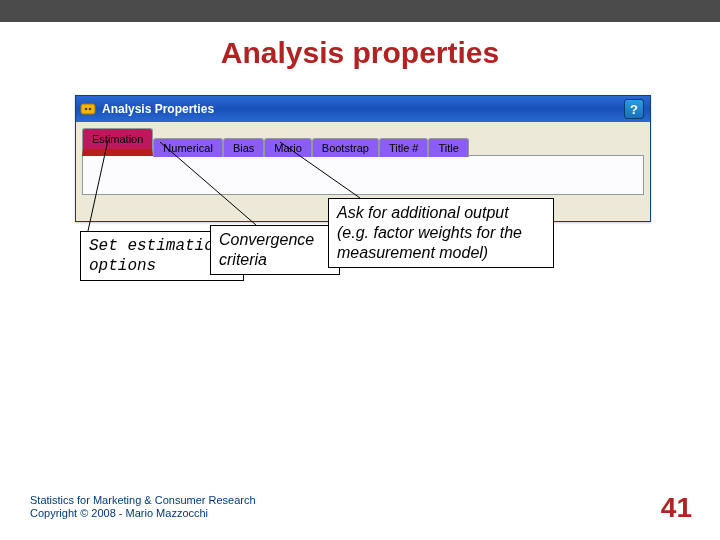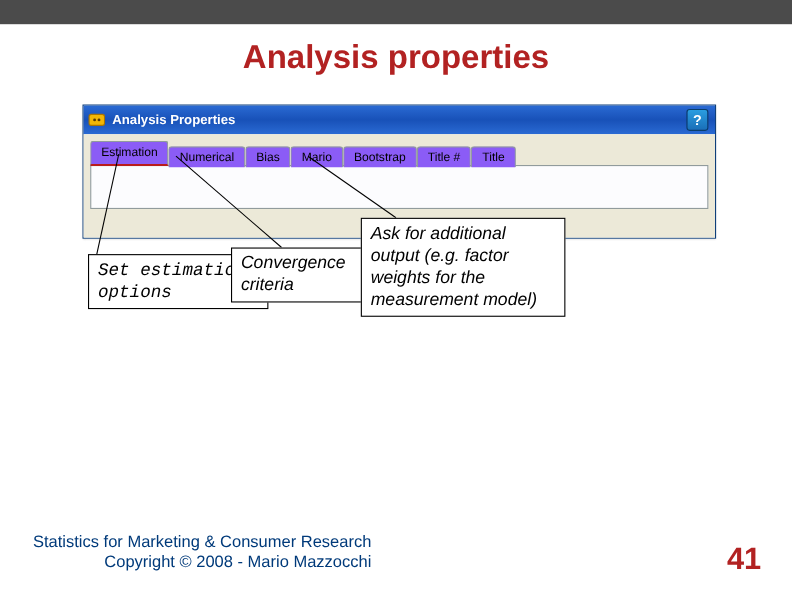--- a/index.html
+++ b/index.html
@@ -79,22 +79,22 @@
     border-bottom:none;
     border-radius:3px 3px 0 0;
     padding:3px 9px;
     font-family:Tahoma,sans-serif;
     font-size:11px;
     color:#000;
     position:relative;
     top:1px;
   }
   .tab.active {
-    background:#8b5cf6;
-    border-bottom:2px solid #b91c1c;
+    background:#be185d;
+    border-bottom:7px solid #b91c1c;
     z-index:2;
     top:0;
     padding-top:4px;
     padding-bottom:4px;
   }
   .tab-panel {
     border:1px solid #919b9c;
     background:#fcfcfe;
     height:40px;
     margin-top:-1px;
@@ -105,28 +105,28 @@
     border:1px solid #000;
     padding:4px 8px;
     font-family:Arial,sans-serif;
     font-size:16px;
     font-style:italic;
     line-height:1.25;
     z-index:5;
   }
   .callout-est { left:80px; top:231px; width:164px;font-family:Liberation Mono, monospace; }
   .callout-conv { left:210px; top:225px; width:130px; }
-  .callout-out { left:328px; top:198px; width:186px; z-index:6; }
+  .callout-out { left:328px; top:198px; width:226px; z-index:6; }
   svg.pointer { position:absolute; overflow:visible; z-index:3; pointer-events:none; }
   .footer-left {
     position:absolute;
     left:30px;
     bottom:20px;
     font-family:"Trebuchet MS",sans-serif;
-    font-size:15px;
+    font-size:11px;
     color:#003a7a;
     line-height:1.2;
   }
   .page-num {
     position:absolute;
     right:28px;
     bottom:16px;
     font-family:"Trebuchet MS",sans-serif;
     font-size:28px;
     font-weight:bold;
@@ -178,15 +178,15 @@
 </div>
 <div class="callout callout-conv">
   <span>Convergence criteria</span>
 </div>
 <div class="callout callout-out">
   <span>Ask for additional output (e.g. factor weights for the measurement model)</span>
 </div>
 
 <div class="footer-left">
   <div>Statistics for Marketing &amp; Consumer Research</div>
-  <div style="text-align:right;">Copyright © 2008 - Mario Mazzocchi</div>
+  <div style="text-align:left;">Copyright © 2008 - Mario Mazzocchi</div>
 </div>
 <div class="page-num">41</div>
 
 </body></html>

